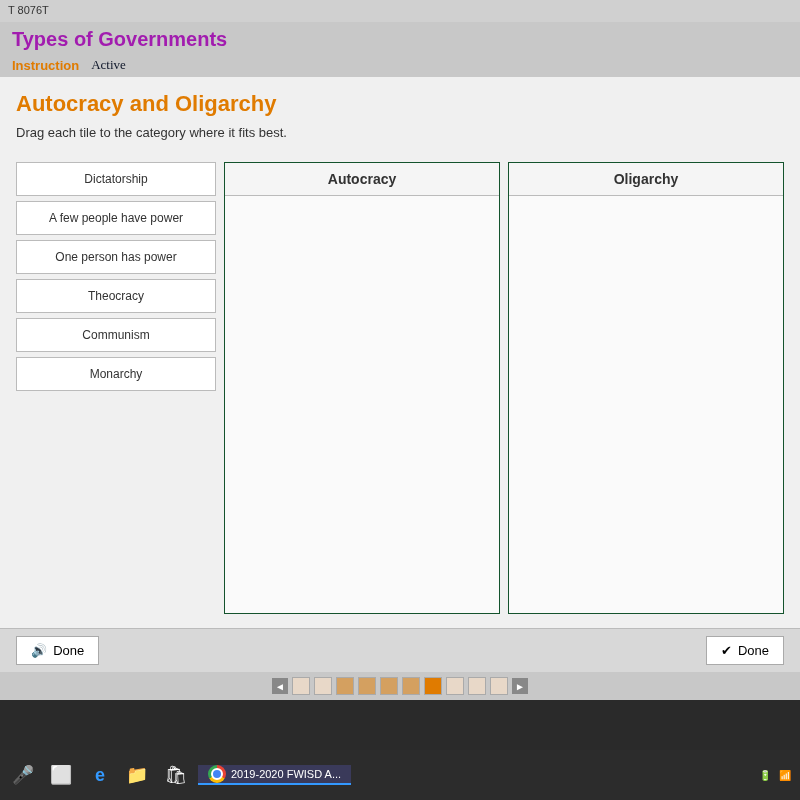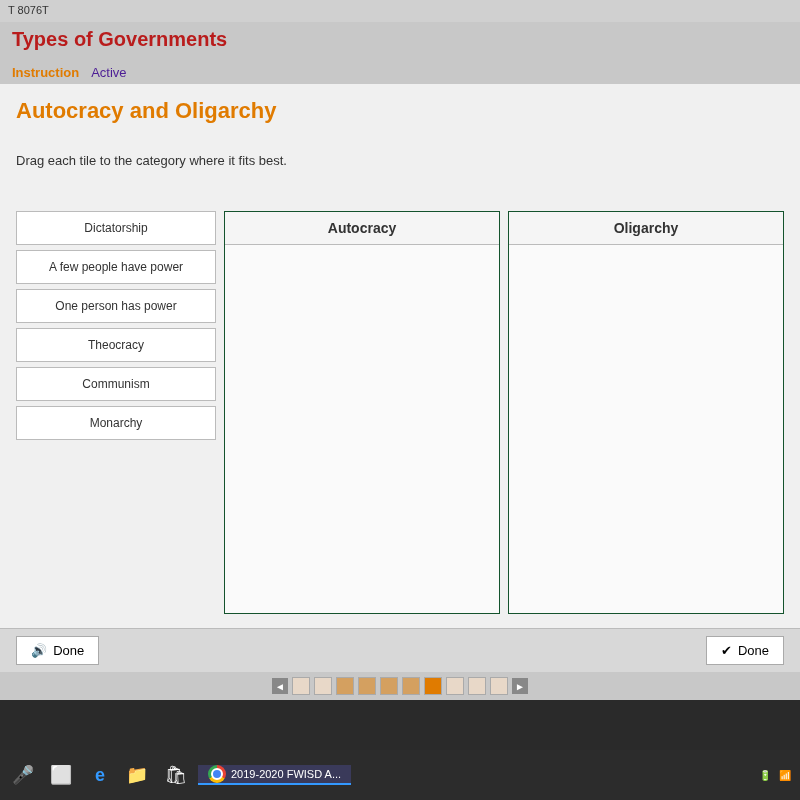--- a/index.html
+++ b/index.html
@@ -37,50 +37,50 @@
 
     
     .app-header {
       background: #c8c8c8;
       padding: 6px 12px 4px 12px;
     }
 
     .app-title {
       font-size: 20px;
       font-weight: bold;
-      color: #b91c1c;
-      margin-bottom: 14px;
+      color: #a21caf;
+      margin-bottom: 6px;
     }
 
     .app-nav {
       display: flex;
       gap: 12px;
       align-items: center;
       font-size: 13px;
     }
 
     .nav-instruction {
       color: #e07b00;
       font-weight: bold;
       font-size: 13px;
     }
 
     .nav-active {
-      color: #4c1d95;
-      font-size: 13px;
+      color: #0f172a;
+      font-size: 13px;
+      font-family: Liberation Serif, serif;
     }
 
     
     .content-area {
       flex: 1;
       background: #f0f0f0;
       padding: 14px 16px;
       display: flex;
       flex-direction: column;
-      gap: 21px;
     }
 
     .lesson-title {
       color: #e07b00;
       font-size: 22px;
       font-weight: bold;
       margin-bottom: 8px;
     }
 
     .instruction-text {

